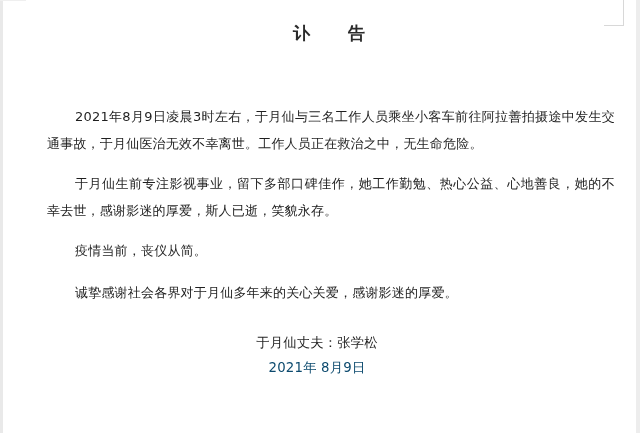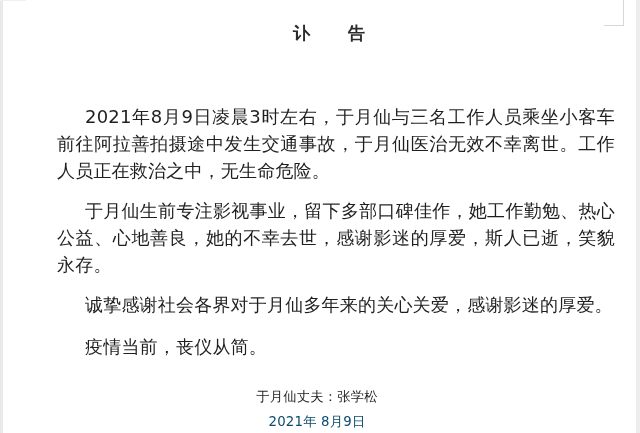--- a/index.html
+++ b/index.html
@@ -83,25 +83,25 @@
     margin-bottom: 0;
     padding-left: 16px;
     font-family: "DejaVu Serif", "Liberation Serif", serif;
   }
 
   .body-block {
     margin-top: 58px;
   }
 
   .para {
-    font-size: 18px;
+    font-size: 13px;
     line-height: 27px;
     color: #1f1f1f;
     text-align: justify;
-    margin: 0 0 13px 14px;
+    margin: 0 0 13px 4px;
     letter-spacing: 0.2px;
     font-family: "DejaVu Sans", "Liberation Sans", sans-serif;
   }
   .para.indent {
     text-indent: 28px;
   }
   .para.tight {
     margin-bottom: 15px;
   }
 
@@ -134,22 +134,22 @@
   <div class="corner-top-right"></div>
   <div class="corner-top-right-h"></div>
 
   <div class="doc">
 
     <div class="title">讣 告</div>
 
     <div class="body-block">
       <p class="para indent">2021年8月9日凌晨3时左右，于月仙与三名工作人员乘坐小客车前往阿拉善拍摄途中发生交通事故，于月仙医治无效不幸离世。工作人员正在救治之中，无生命危险。</p>
       <p class="para indent">于月仙生前专注影视事业，留下多部口碑佳作，她工作勤勉、热心公益、心地善良，她的不幸去世，感谢影迷的厚爱，斯人已逝，笑貌永存。</p>
+      <p class="para indent tight">疫情当前，丧仪从简。</p>
       <p class="para indent tight">诚挚感谢社会各界对于月仙多年来的关心关爱，感谢影迷的厚爱。</p>
-      <p class="para indent tight">疫情当前，丧仪从简。</p>
     </div>
 
     <div class="signature">
       <div class="sig-line">于月仙丈夫：张学松</div>
       <div class="sig-date">2021年 8月9日</div>
     </div>
 
   </div>
 </div>
 

